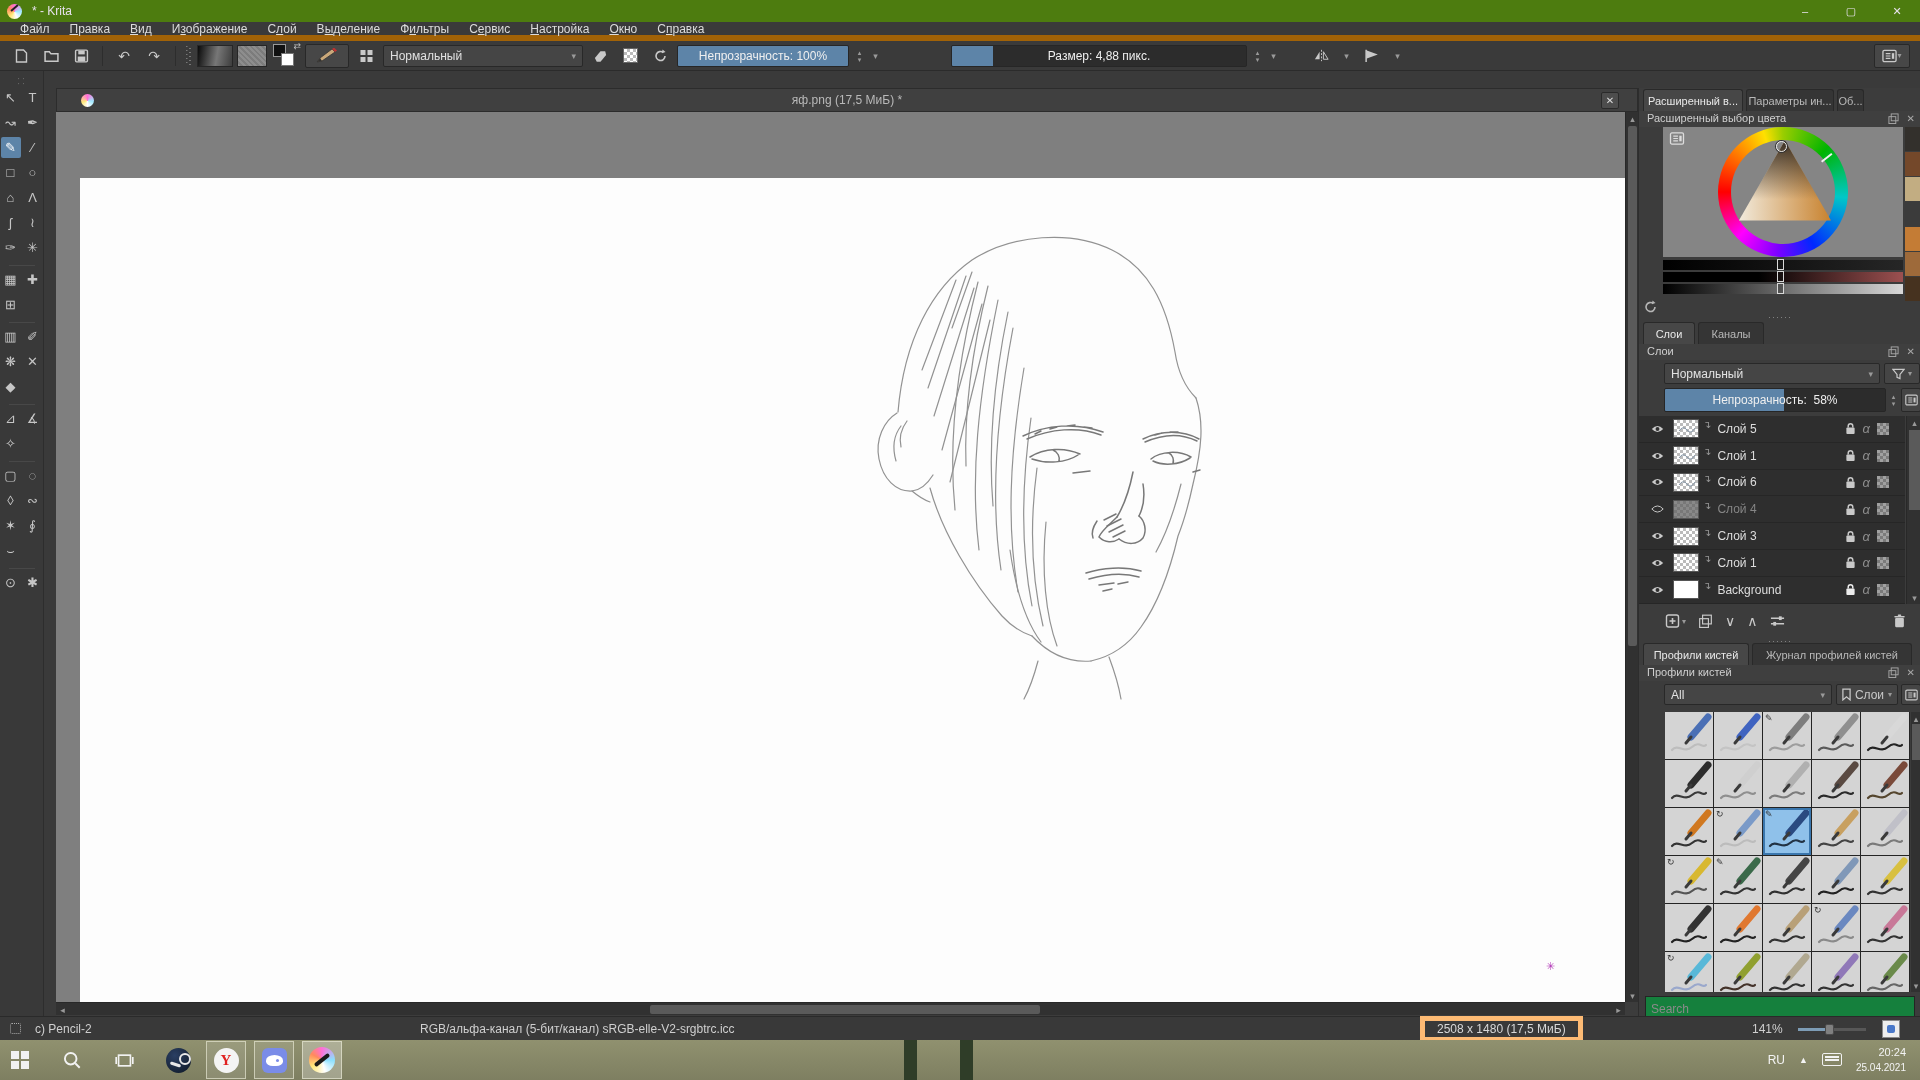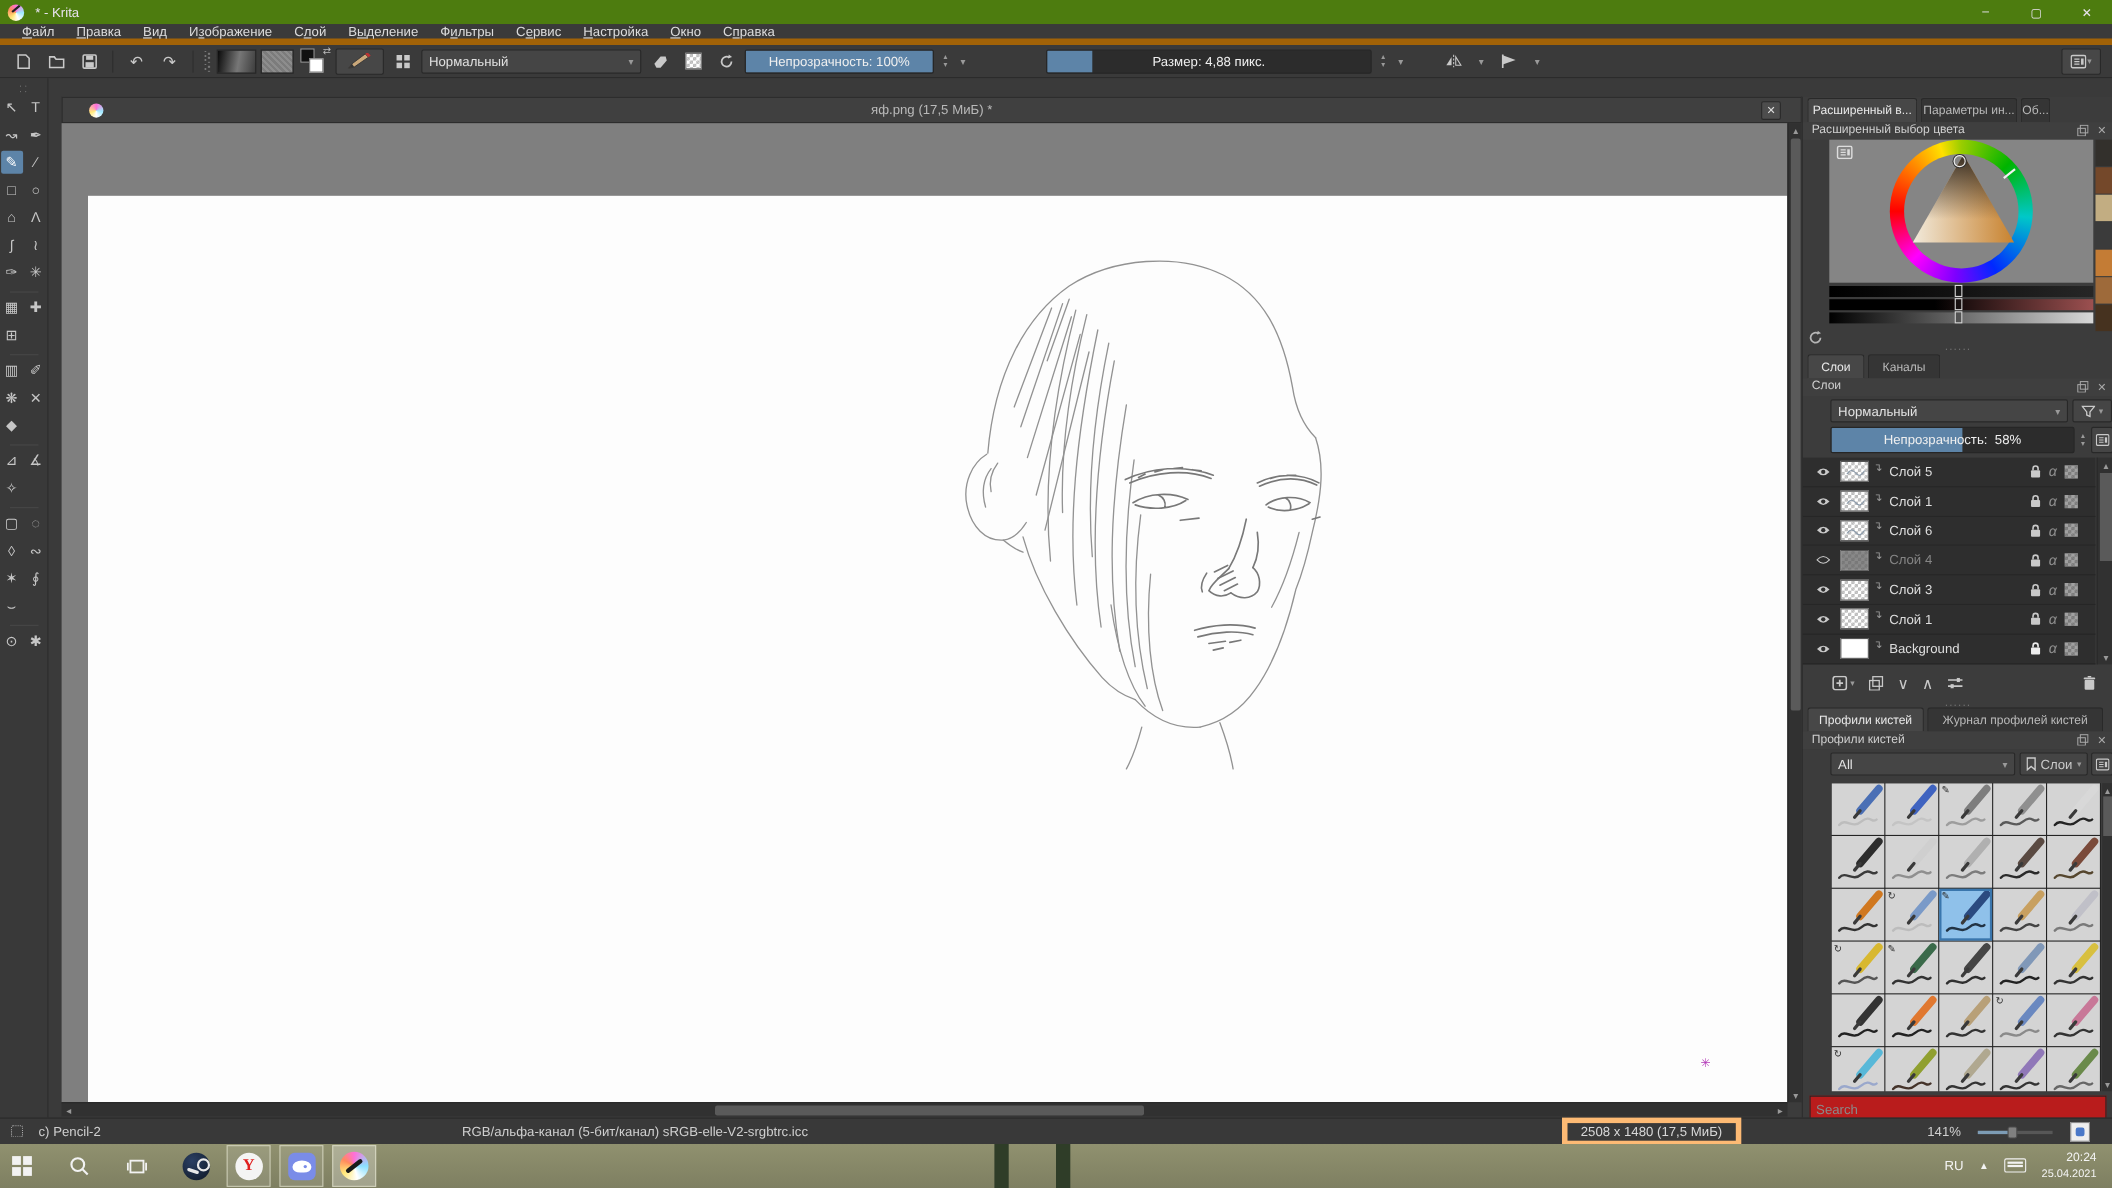--- a/index.html
+++ b/index.html
@@ -113,21 +113,21 @@
   #layerscroll .thumb{position:absolute;left:2px;top:14px;width:11px;height:80px;background:#5a5a5a}
   #layertools{position:absolute;left:0;top:518px;width:282px;height:30px;display:flex;align-items:center;gap:12px;padding-left:26px;color:#c9c9c9}
   #layertools .lt{display:flex;align-items:center}
   
   #brushgrid{position:absolute;left:26px;top:624px;width:245px;height:280px;background:#242424;display:flex;flex-wrap:wrap;gap:1px;overflow:hidden}
   .btile{position:relative;width:48px;height:47px;background:#d4d4d4}
   .btile.bsel{background:#8fc1ea;outline:2px solid #3a76ad;outline-offset:-2px}
   .bbadge{position:absolute;left:2px;top:1px;font-size:9px;color:#333}
   #brushscroll{position:absolute;left:272px;top:624px;width:10px;height:280px;background:#313131}
   #brushscroll .thumb{position:absolute;left:1px;top:12px;width:8px;height:36px;background:#5a5a5a}
-  #brushsearch{position:absolute;left:6px;top:908px;width:270px;height:26px;background:#b91c1c;border:1px solid #242424;color:#cfcfcf;font-size:12px;padding:0 5px;font-family:"Liberation Sans",sans-serif}
+  #brushsearch{position:absolute;left:6px;top:908px;width:270px;height:26px;background:#15803d;border:1px solid #242424;color:#cfcfcf;font-size:12px;padding:0 5px;font-family:"Liberation Sans",sans-serif}
   #brushsearch::placeholder{color:#8a8a8a}
   
   #statusbar{position:absolute;left:0;top:1016px;width:1920px;height:24px;background:#393939;border-top:1px solid #2a2a2a;display:flex;align-items:center;font-size:12px;color:#cfcfcf}
   #selmode{width:11px;height:11px;border:1px dotted #aaa;border-radius:2px;margin:0 14px 0 10px}
   #docsizebox{position:absolute;left:1420px;border:5px solid #fdba74;padding:1px 12px;color:#d8d8d8}
   #zoomlabel{position:absolute;left:1752px}
   #zoomslider{position:absolute;left:1798px;top:11px;width:68px;height:3px;background:#575757}
   #zoomslider .zfill{position:absolute;left:0;width:30px;height:3px;background:#7d9cb5}
   #zoomslider .zhandle{position:absolute;left:27px;top:-4px;width:9px;height:11px;background:#808080;border:1px solid #4a4a4a;border-radius:2px}
   #canvasonly{position:absolute;left:1882px;top:3px;width:18px;height:18px;border:1px solid #8a8a8a;background:#eee;display:flex;align-items:center;justify-content:center}

